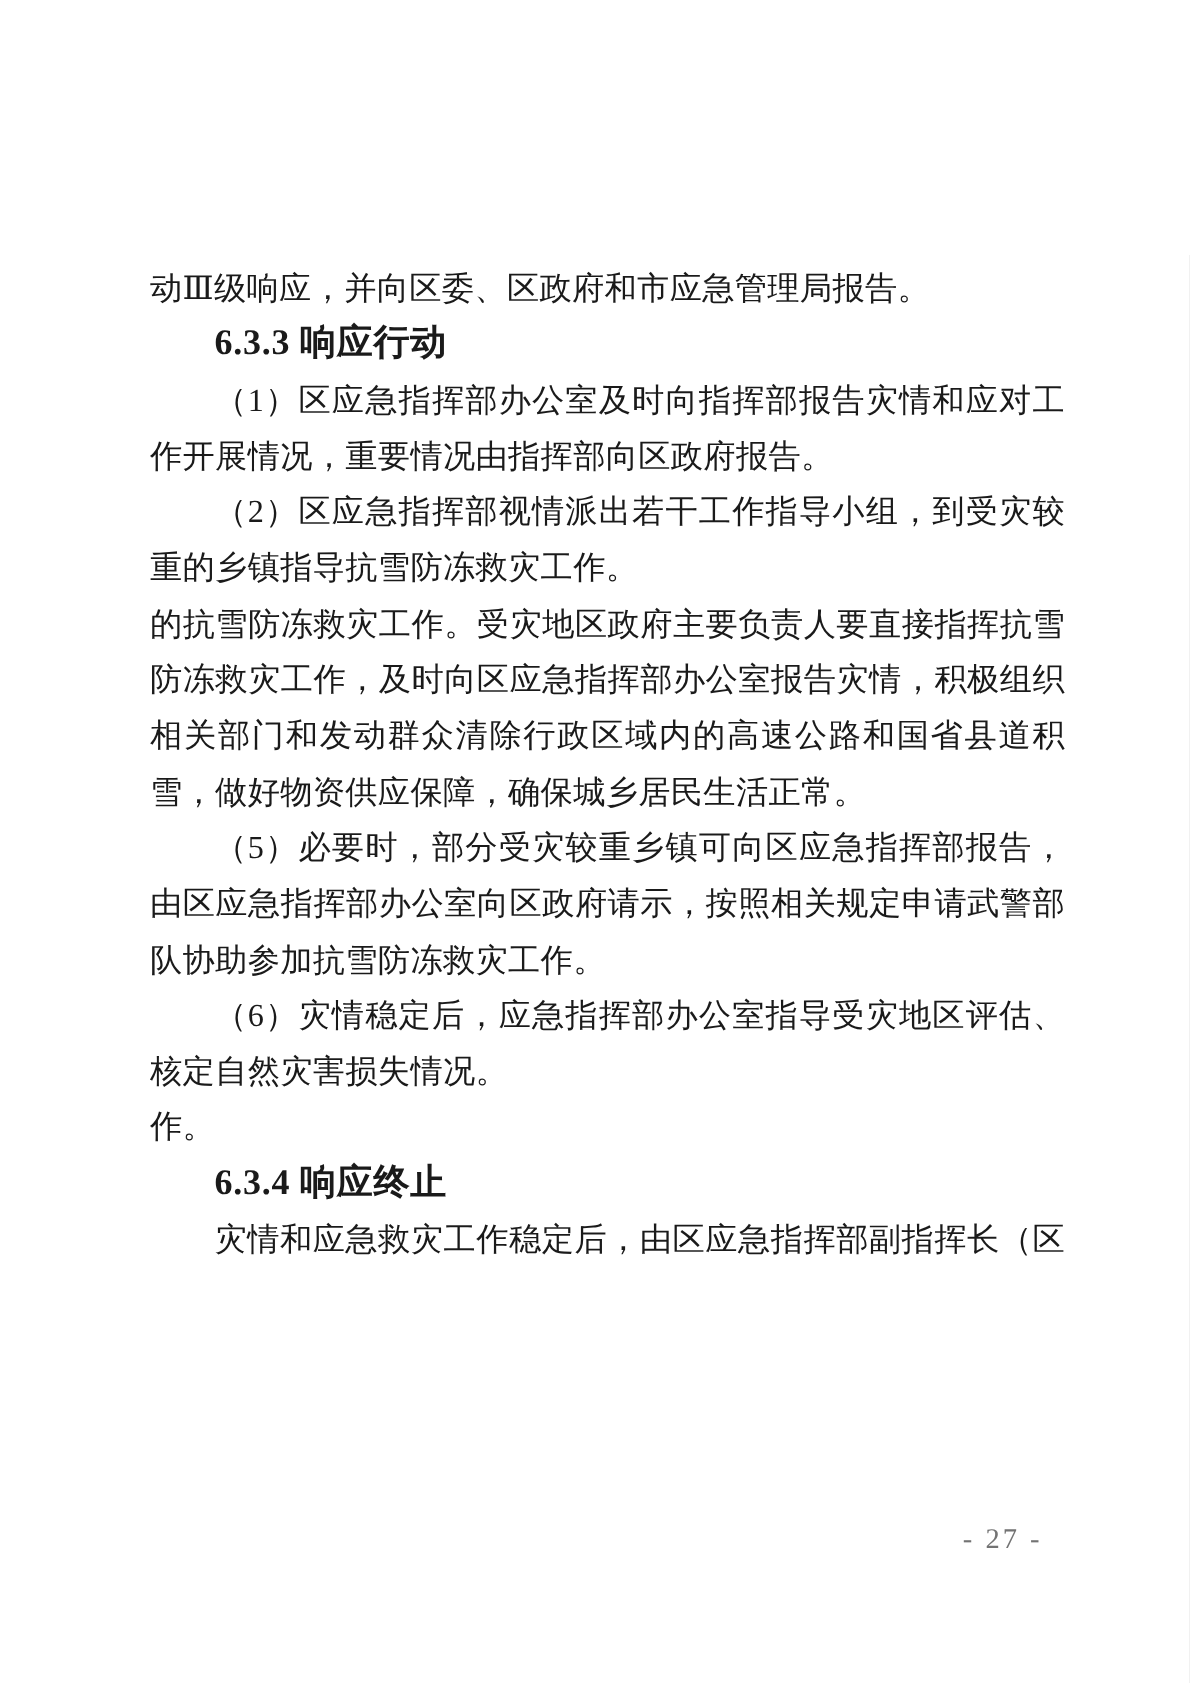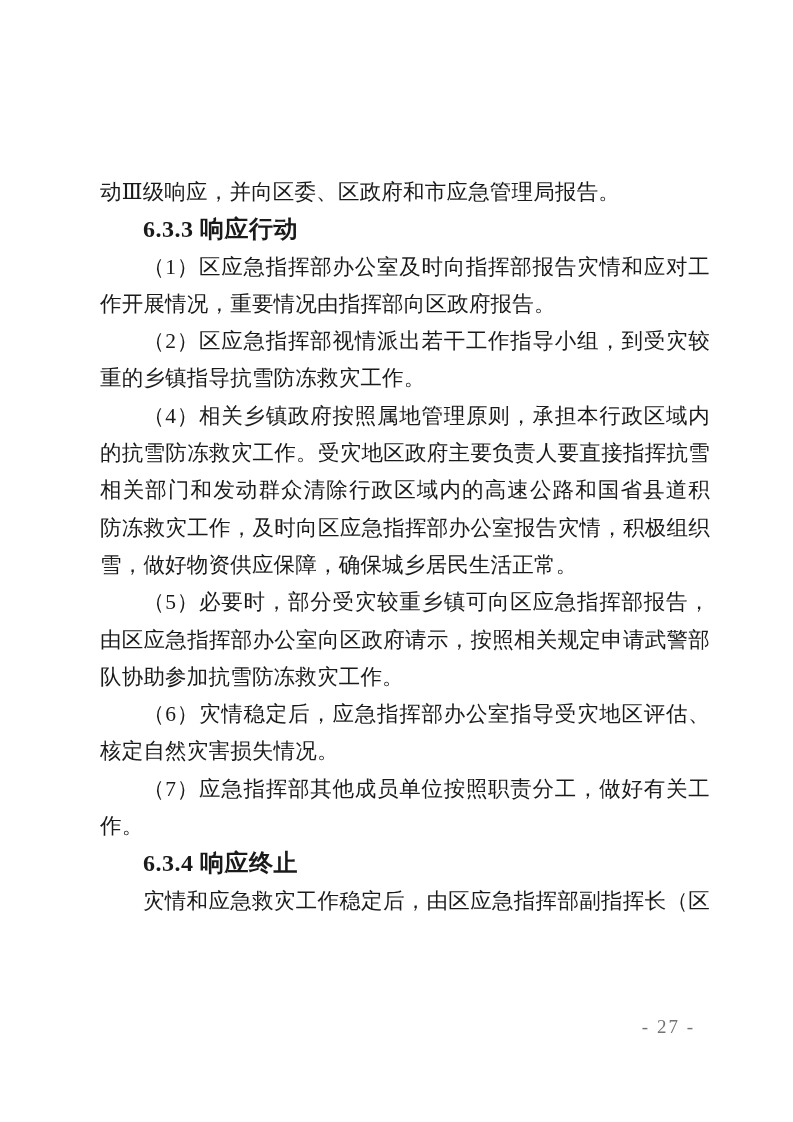--- a/index.html
+++ b/index.html
@@ -53,29 +53,27 @@
 <body>
 
 <div class="page" style="background: rgb(255, 255, 255); color: rgb(26, 26, 26);">
   <div class="content">
       <div class="line body">动Ⅲ级响应，并向区委、区政府和市应急管理局报告。</div>
       <div class="line heading indent">6.3.3 响应行动</div>
       <div class="line body indent fill">（1）区应急指挥部办公室及时向指挥部报告灾情和应对工</div>
       <div class="line body">作开展情况，重要情况由指挥部向区政府报告。</div>
       <div class="line body indent fill">（2）区应急指挥部视情派出若干工作指导小组，到受灾较</div>
       <div class="line body">重的乡镇指导抗雪防冻救灾工作。</div>
-      <div class="line body indent fill">（4）相关乡镇政府按照属地管理原则，承担本行政区域内</div>
       <div class="line body fill">的抗雪防冻救灾工作。受灾地区政府主要负责人要直接指挥抗雪</div>
+      <div class="line body fill">防冻救灾工作，及时向区应急指挥部办公室报告灾情，积极组织</div>
       <div class="line body fill">相关部门和发动群众清除行政区域内的高速公路和国省县道积</div>
-      <div class="line body fill">防冻救灾工作，及时向区应急指挥部办公室报告灾情，积极组织</div>
       <div class="line body">雪，做好物资供应保障，确保城乡居民生活正常。</div>
       <div class="line body indent fill">（5）必要时，部分受灾较重乡镇可向区应急指挥部报告，</div>
       <div class="line body fill">由区应急指挥部办公室向区政府请示，按照相关规定申请武警部</div>
       <div class="line body">队协助参加抗雪防冻救灾工作。</div>
       <div class="line body indent fill">（6）灾情稳定后，应急指挥部办公室指导受灾地区评估、</div>
       <div class="line body">核定自然灾害损失情况。</div>
-      <div class="line body indent fill">（7）应急指挥部其他成员单位按照职责分工，做好有关工</div>
       <div class="line body">作。</div>
       <div class="line heading indent">6.3.4 响应终止</div>
       <div class="line body indent fill">灾情和应急救灾工作稳定后，由区应急指挥部副指挥长（区</div>
     </div>
   <div class="page-number">- 27 -</div>
 </div>
 
 </body></html>

